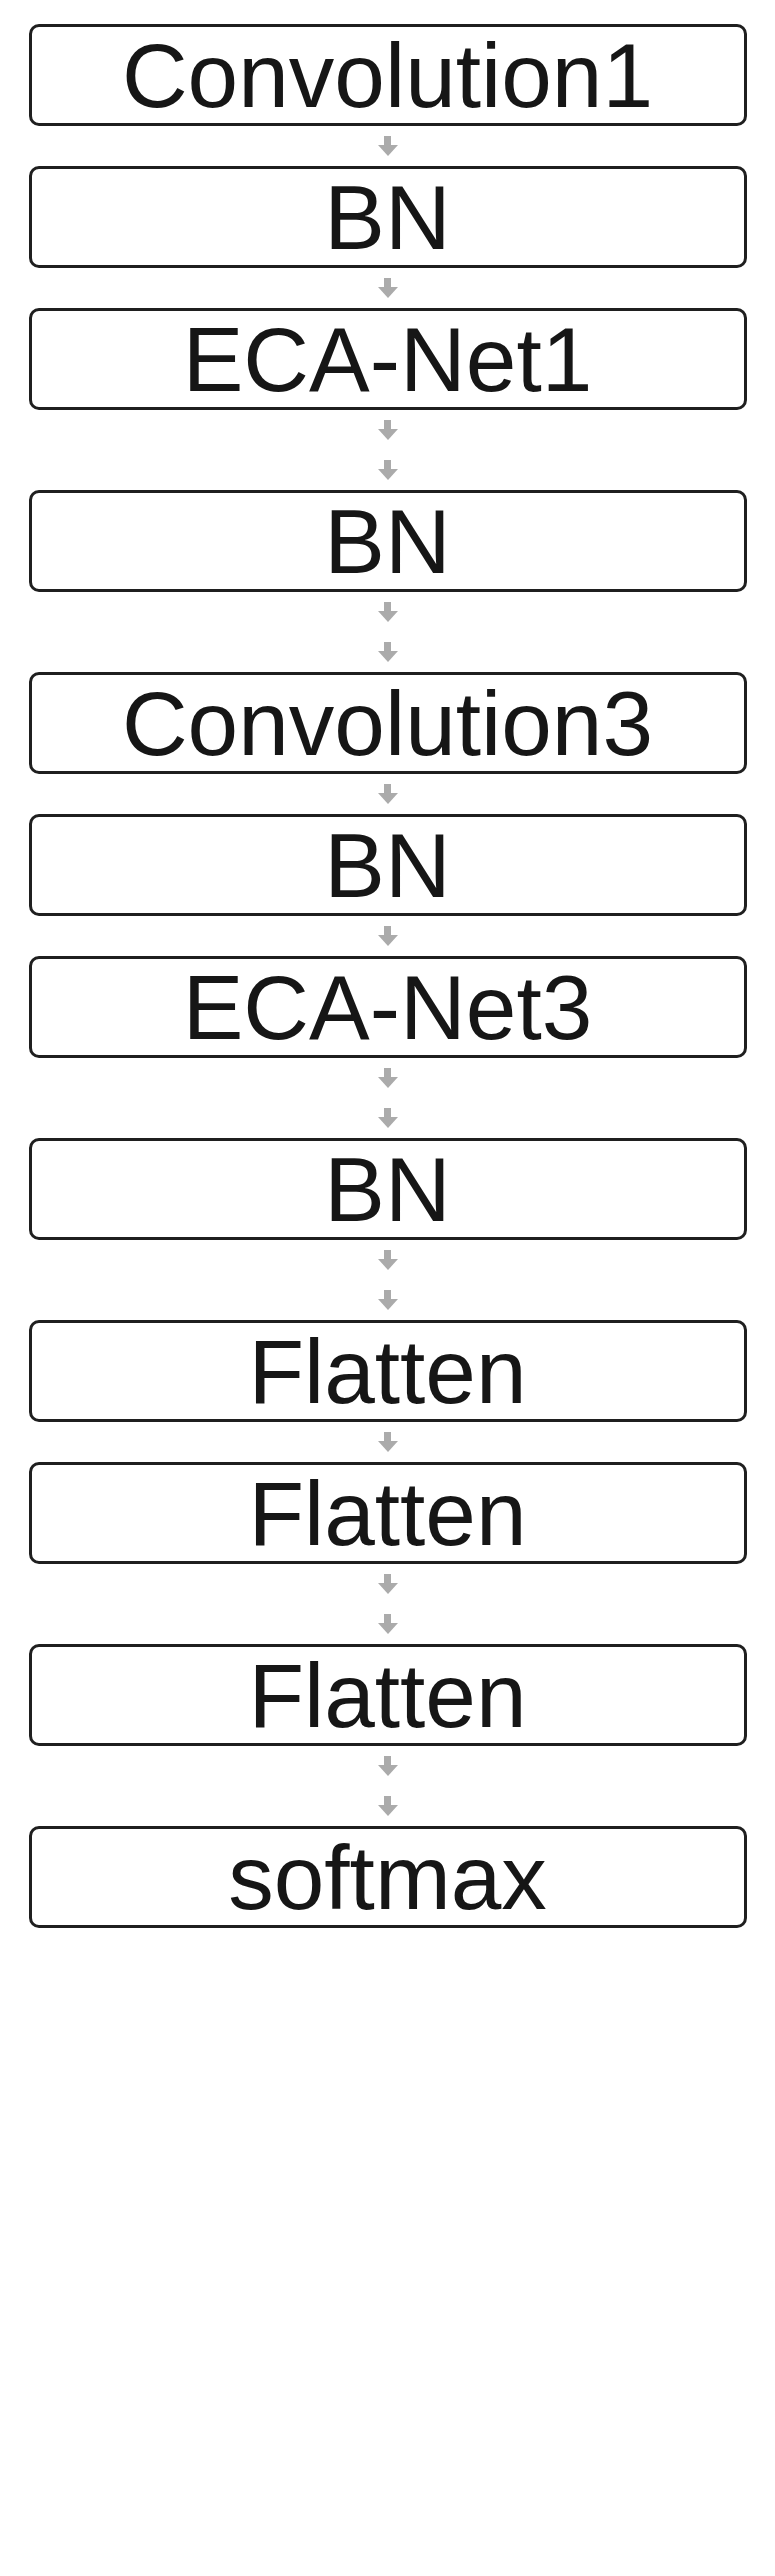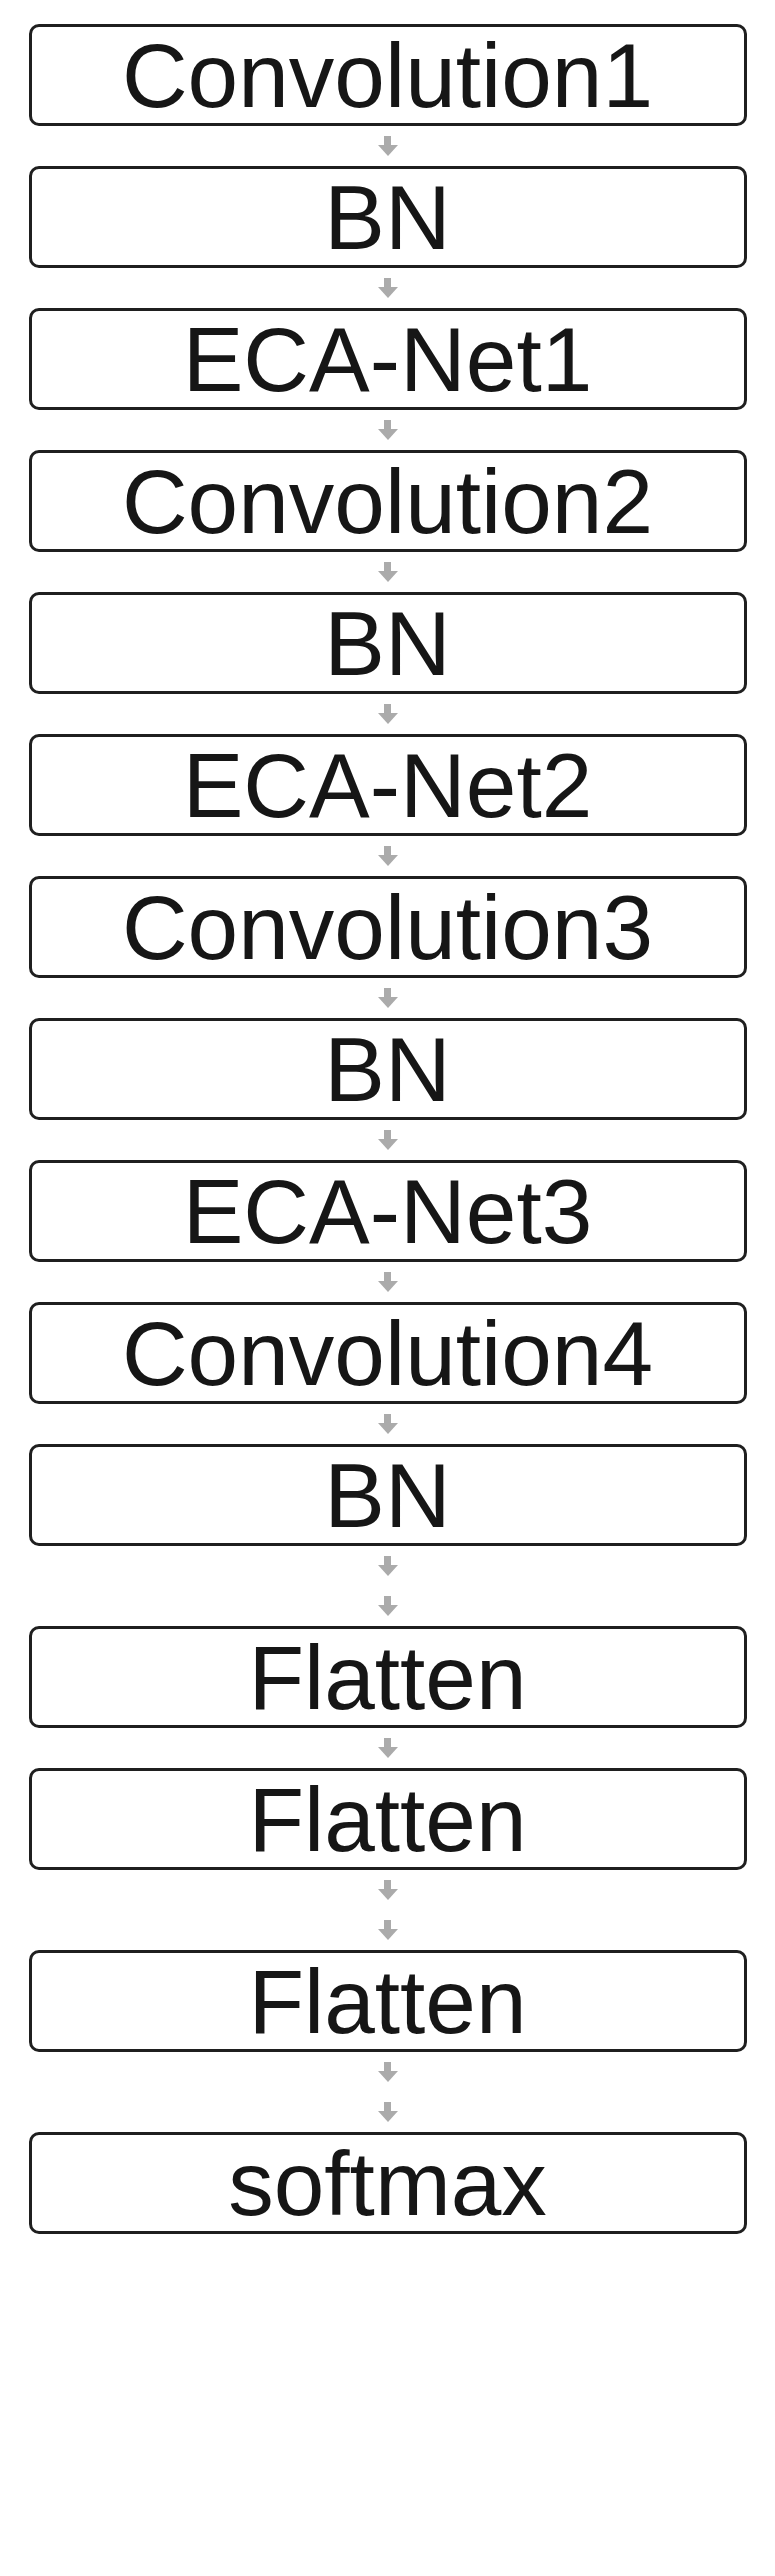--- a/index.html
+++ b/index.html
@@ -91,40 +91,34 @@
     </div>
     <div class="layer-box">
       <span class="layer-label">ECA-Net1</span>
     </div>
     <div class="arrow-gap">
       <div class="arrow">
         <div class="arrow-stem"></div>
         <div class="arrow-head"></div>
       </div>
     </div>
-    <div class="layer-box">
-      <span class="layer-label">Convolution2</span>
-    </div>
-    <div class="arrow-gap">
-      <div class="arrow">
-        <div class="arrow-stem"></div>
-        <div class="arrow-head"></div>
-      </div>
-    </div>
-    <div class="layer-box">
-      <span class="layer-label">BN</span>
-    </div>
-    <div class="arrow-gap">
-      <div class="arrow">
-        <div class="arrow-stem"></div>
-        <div class="arrow-head"></div>
-      </div>
-    </div>
-    <div class="layer-box">
-      <span class="layer-label">ECA-Net2</span>
+    <div class="arrow-gap">
+      <div class="arrow">
+        <div class="arrow-stem"></div>
+        <div class="arrow-head"></div>
+      </div>
+    </div>
+    <div class="layer-box">
+      <span class="layer-label">BN</span>
+    </div>
+    <div class="arrow-gap">
+      <div class="arrow">
+        <div class="arrow-stem"></div>
+        <div class="arrow-head"></div>
+      </div>
     </div>
     <div class="arrow-gap">
       <div class="arrow">
         <div class="arrow-stem"></div>
         <div class="arrow-head"></div>
       </div>
     </div>
     <div class="layer-box">
       <span class="layer-label">Convolution3</span>
     </div>
@@ -144,23 +138,20 @@
       </div>
     </div>
     <div class="layer-box">
       <span class="layer-label">ECA-Net3</span>
     </div>
     <div class="arrow-gap">
       <div class="arrow">
         <div class="arrow-stem"></div>
         <div class="arrow-head"></div>
       </div>
-    </div>
-    <div class="layer-box">
-      <span class="layer-label">Convolution4</span>
     </div>
     <div class="arrow-gap">
       <div class="arrow">
         <div class="arrow-stem"></div>
         <div class="arrow-head"></div>
       </div>
     </div>
     <div class="layer-box">
       <span class="layer-label">BN</span>
     </div>

